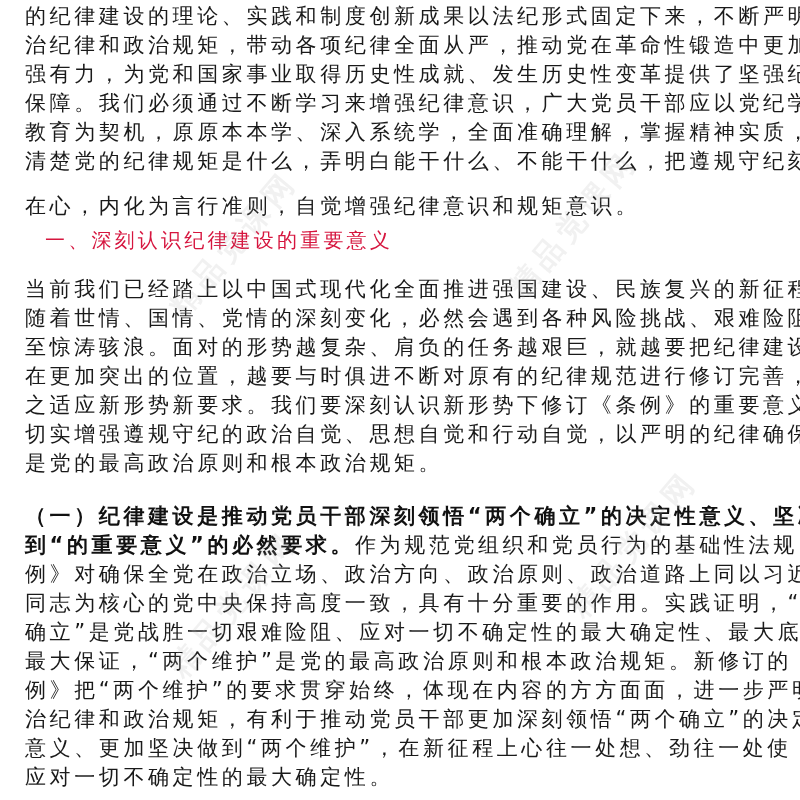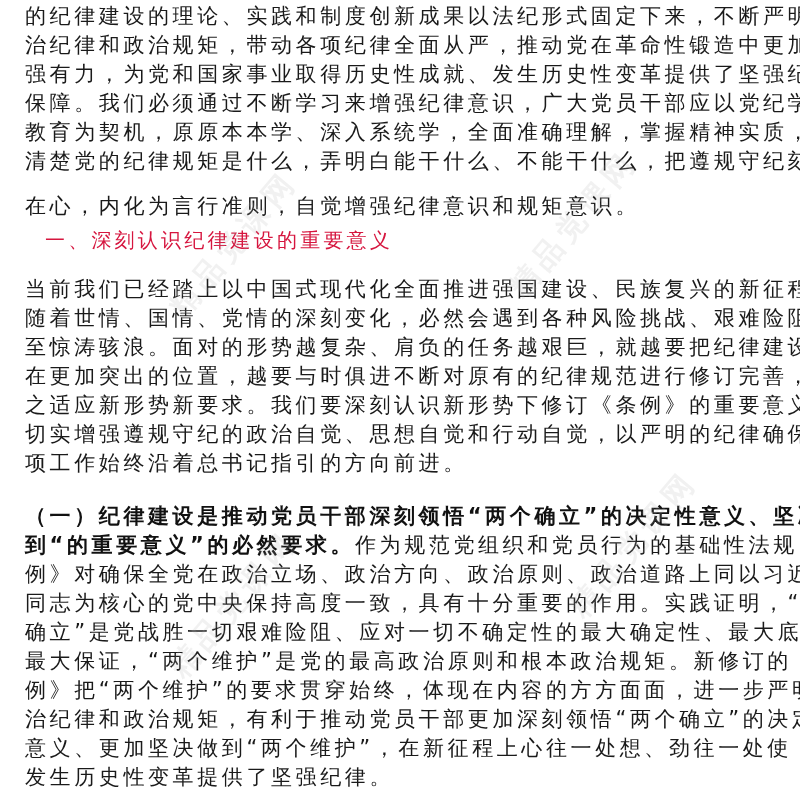--- a/index.html
+++ b/index.html
@@ -67,32 +67,32 @@
   <div class="line" style="top:192px">在心，内化为言行准则，自觉增强纪律意识和规矩意识。</div>
 
   <div class="line heading" style="top:226px">一、深刻认识纪律建设的重要意义</div>
 
   <div class="line" style="top:275px">当前我们已经踏上以中国式现代化全面推进强国建设、民族复兴的新征程，</div>
   <div class="line" style="top:304px">随着世情、国情、党情的深刻变化，必然会遇到各种风险挑战、艰难险阻甚</div>
   <div class="line" style="top:333px">至惊涛骇浪。面对的形势越复杂、肩负的任务越艰巨，就越要把纪律建设摆</div>
   <div class="line" style="top:362px">在更加突出的位置，越要与时俱进不断对原有的纪律规范进行修订完善，使</div>
   <div class="line" style="top:391px">之适应新形势新要求。我们要深刻认识新形势下修订《条例》的重要意义，</div>
   <div class="line" style="top:420px">切实增强遵规守纪的政治自觉、思想自觉和行动自觉，以严明的纪律确保各</div>
-  <div class="line" style="top:449px">项工作始终沿着总书记指引的方向前进。</div>
+  <div class="line" style="top:449px">是党的最高政治原则和根本政治规矩。</div>
 
   <div class="line bold" style="top:502px">（一）纪律建设是推动党员干部深刻领悟“两个确立”的决定性意义、坚决做</div>
   <div class="line" style="top:531px">
     <span class="bold">到“的重要意义”的必然要求。</span><span>作为规范党组织和党员行为的基础性法规，《条</span>
   </div>
   <div class="line" style="top:560px">例》对确保全党在政治立场、政治方向、政治原则、政治道路上同以习近平</div>
   <div class="line" style="top:589px">同志为核心的党中央保持高度一致，具有十分重要的作用。实践证明，“两个</div>
   <div class="line" style="top:618px">确立”是党战胜一切艰难险阻、应对一切不确定性的最大确定性、最大底气、</div>
   <div class="line" style="top:647px">最大保证，“两个维护”是党的最高政治原则和根本政治规矩。新修订的《条</div>
   <div class="line" style="top:676px">例》把“两个维护”的要求贯穿始终，体现在内容的方方面面，进一步严明政</div>
   <div class="line" style="top:705px">治纪律和政治规矩，有利于推动党员干部更加深刻领悟“两个确立”的决定性</div>
   <div class="line" style="top:734px">意义、更加坚决做到“两个维护”，在新征程上心往一处想、劲往一处使，齐</div>
-  <div class="line" style="top:763px">发生历史性变革提供了坚强纪律。</div>
+  <div class="line" style="top:763px">应对一切不确定性的最大确定性。</div>
 </div>
 
 <div class="watermark" style="left:160px;top:300px">精品党课网</div>
 <div class="watermark" style="left:500px;top:280px">精品党课网</div>
 <div class="watermark" style="left:160px;top:660px">精品党课网</div>
 <div class="watermark" style="left:560px;top:600px">精品党课网</div>
 
 </body></html>

